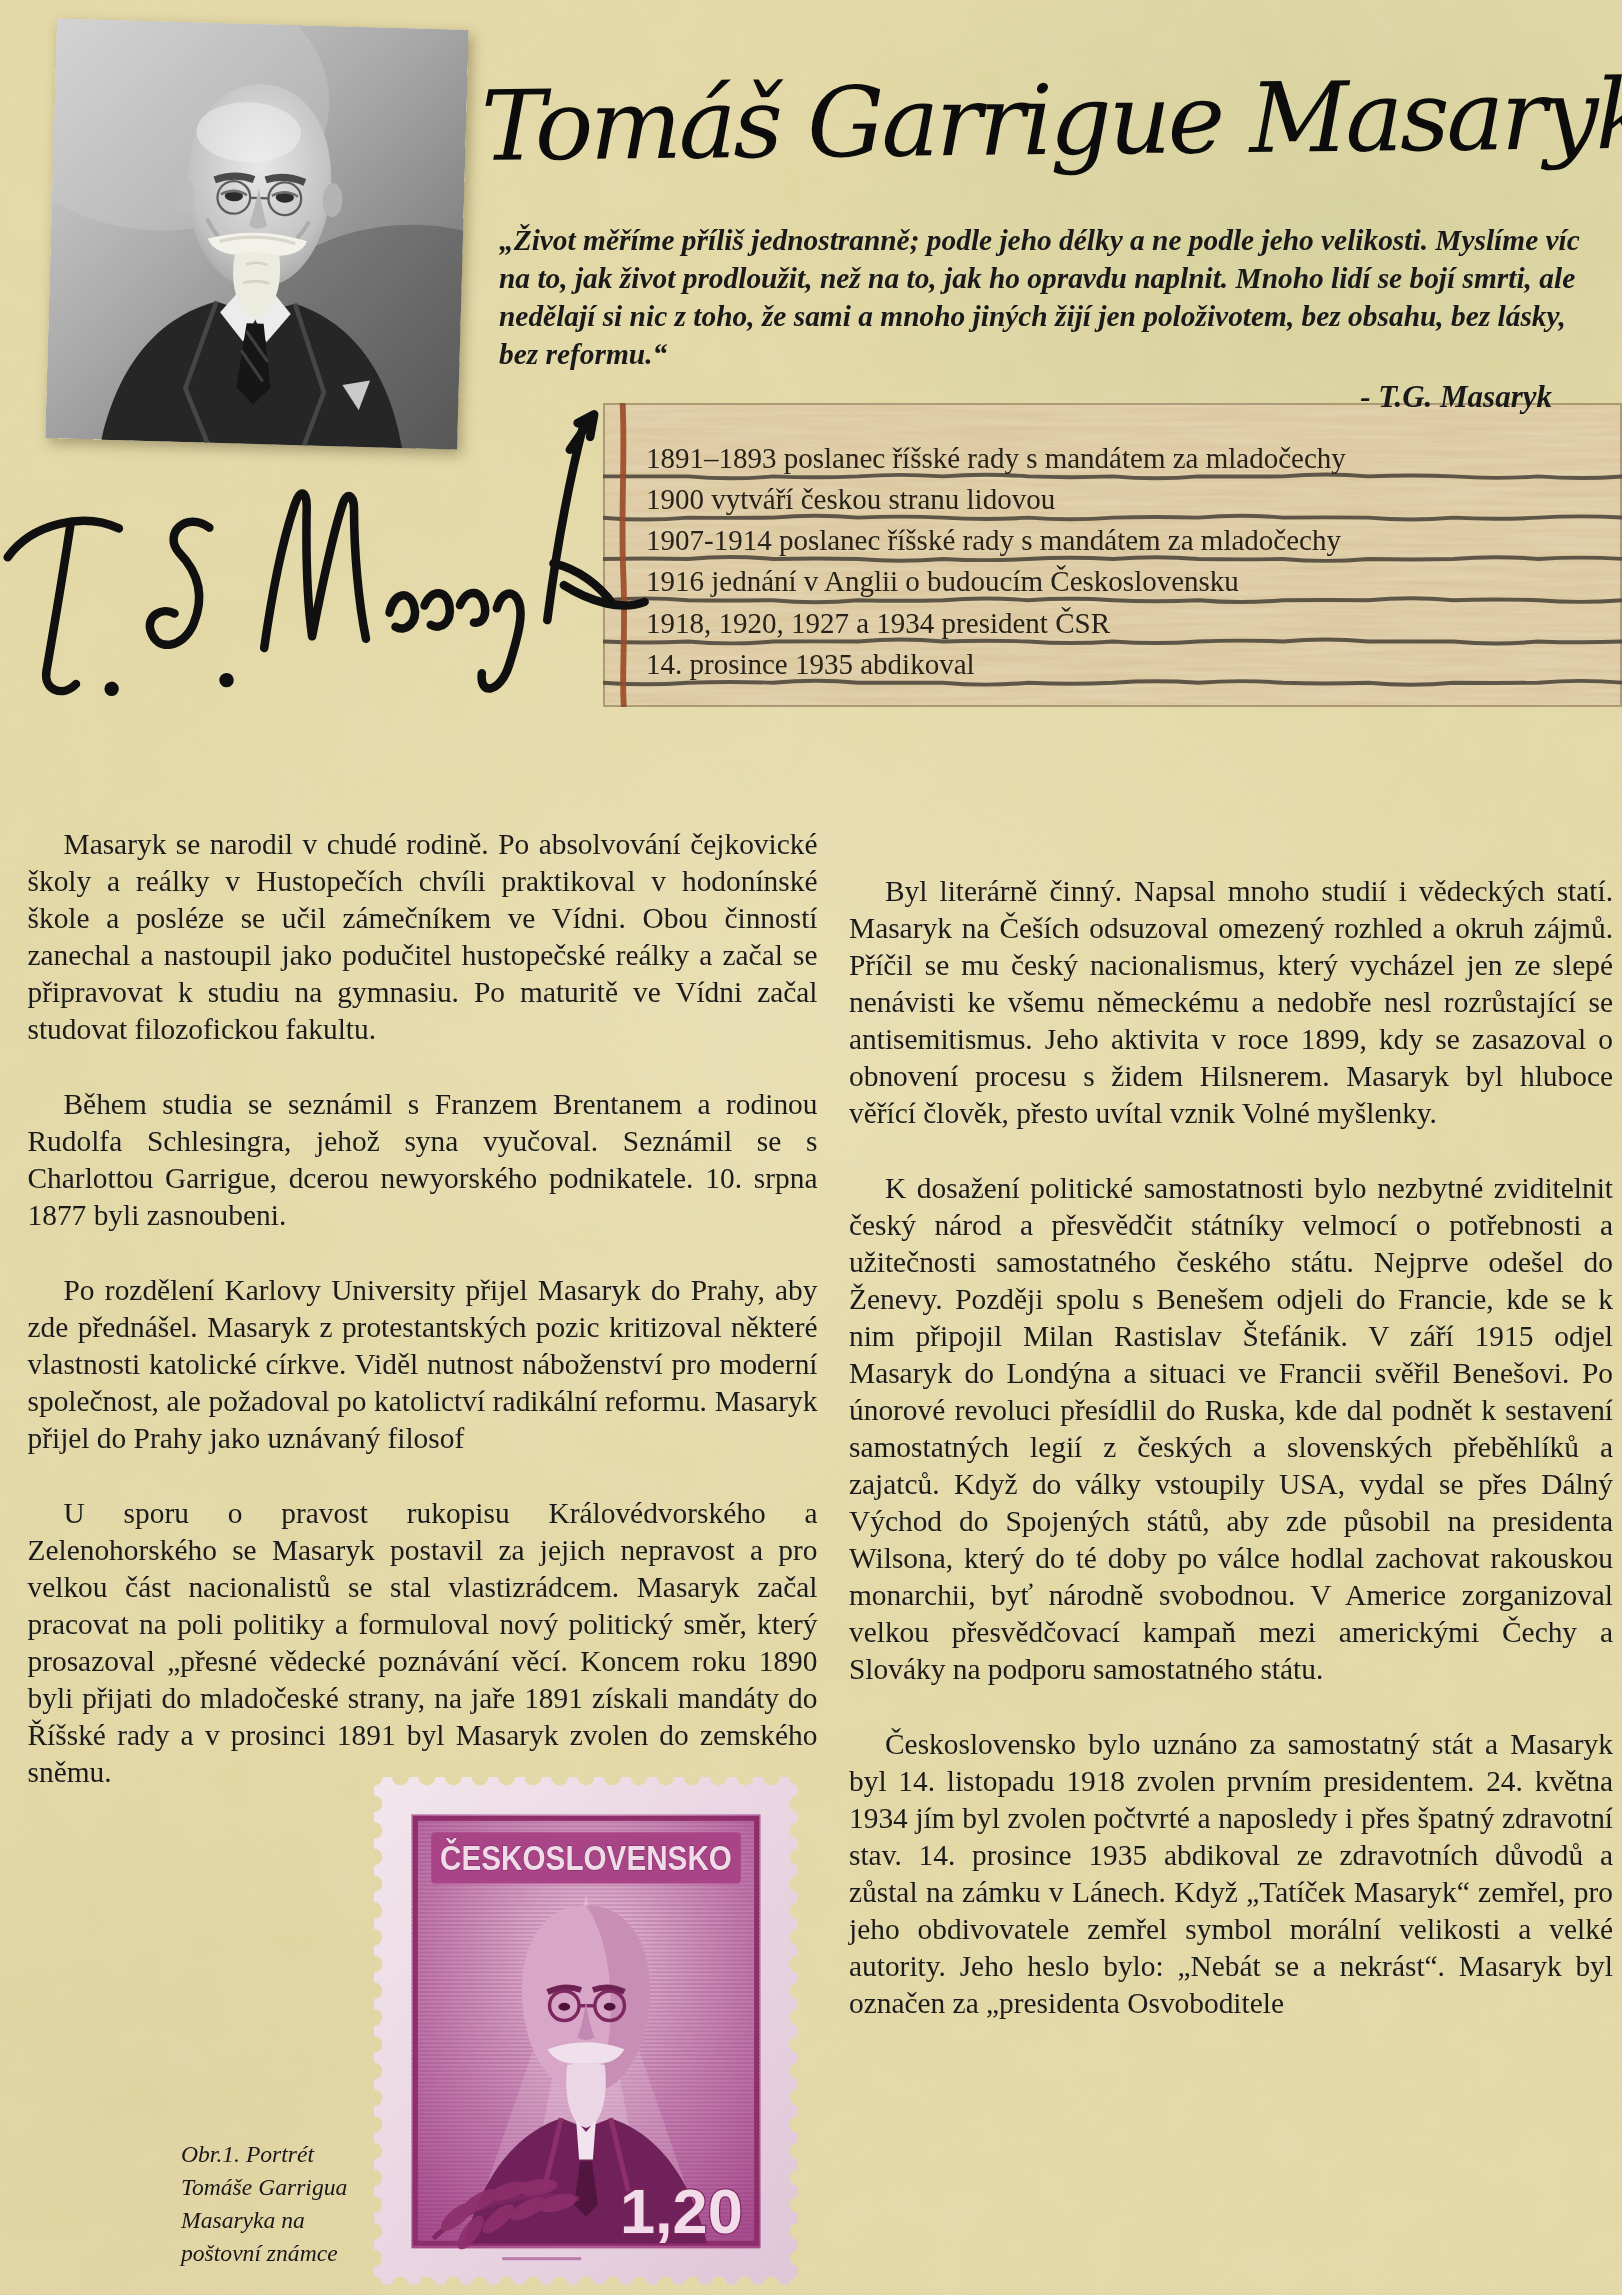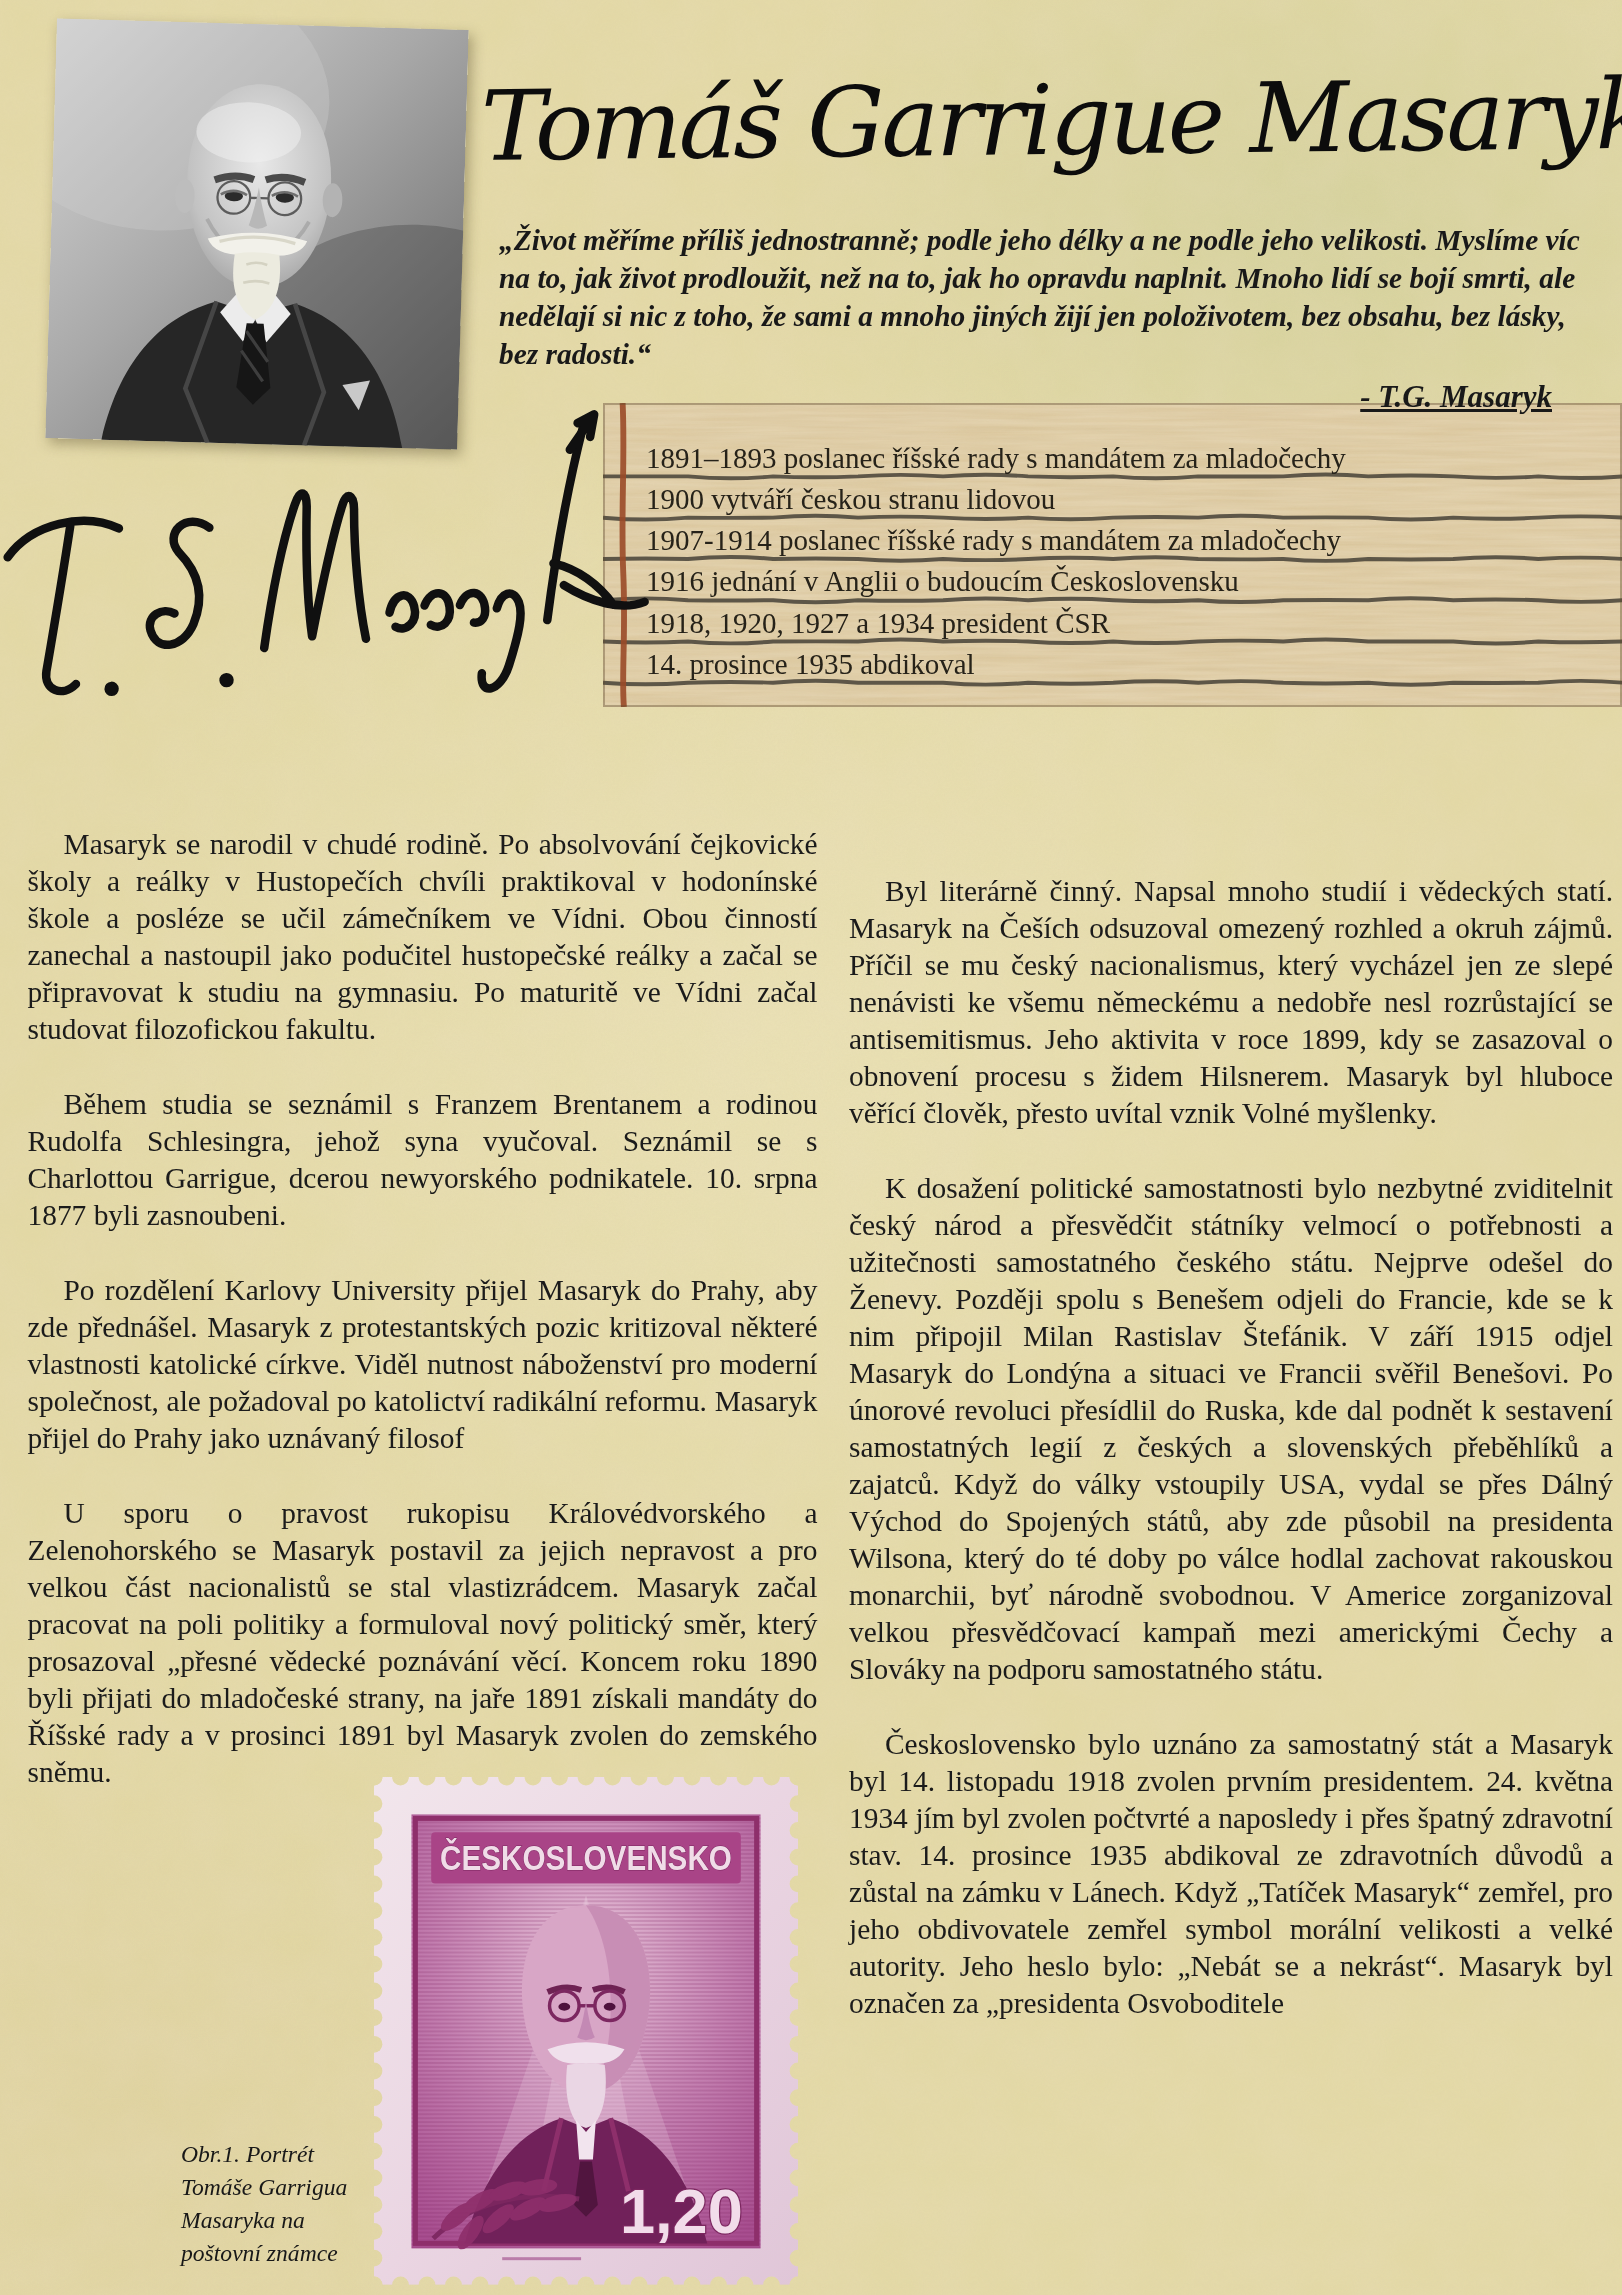--- a/index.html
+++ b/index.html
@@ -30,21 +30,21 @@
     text-align:center; line-height:186px; white-space:nowrap;
     transform:rotate(-0.6deg);
   }
 
   .quote{
     position:absolute; left:499px; top:221px; width:1099px; z-index:2;
     font-style:italic; font-weight:bold; font-size:29.4px; line-height:38px; color:#191919;
   }
   .attribution{
     text-align:right; padding-right:46px; margin-top:5.2px; font-size:31px;
-    font-style:italic; font-weight:bold; color:#191919;text-decoration:underline;
+    font-style:italic; font-weight:bold; color:#191919;
   }
 
   .ruled-paper{ position:absolute; left:603px; top:403px; width:1019px; height:304px; z-index:1; }
   .ruled-paper svg.paper-svg{ position:absolute; inset:0; width:100%; height:100%; }
   .timeline-row{
     position:absolute; left:43px; width:962px; height:41px; z-index:2;
     font-size:29px; line-height:37px; color:#262219; white-space:nowrap;
   }
   .timeline-row:nth-of-type(1){ top:37px; }
   .timeline-row:nth-of-type(2){ top:78px; }
@@ -137,21 +137,21 @@
       <path d="M240 330 Q 316 308, 392 330 Q 380 360, 316 352 Q 252 360, 240 330 Z" fill="#f2f1ea"></path>
       <path d="M258 334 Q 316 318, 374 334" stroke="#d9d7c9" stroke-width="5" fill="none"></path>
       <path d="M282 352 Q 316 346, 350 352 C 356 396, 348 436, 316 452 C 284 436, 276 396, 282 352 Z" fill="#ecebdf"></path>
       <path d="M300 368 Q 316 362, 332 368 M296 396 Q 316 390, 336 396" stroke="#d4d2c2" stroke-width="4" fill="none"></path>
     </svg>
   </div>
 
   <div class="title">Tomáš Garrigue Masaryk</div>
 
   <div class="quote">
-    <span>„Život měříme příliš jednostranně; podle jeho délky a ne podle jeho velikosti. Myslíme víc na to, jak život prodloužit, než na to, jak ho opravdu naplnit. Mnoho lidí se bojí smrti, ale nedělají si nic z toho, že sami a mnoho jiných žijí jen položivotem, bez obsahu, bez lásky, bez radosti.“</span>
+    <span>„Život měříme příliš jednostranně; podle jeho délky a ne podle jeho velikosti. Myslíme víc na to, jak život prodloužit, než na to, jak ho opravdu naplnit. Mnoho lidí se bojí smrti, ale nedělají si nic z toho, že sami a mnoho jiných žijí jen položivotem, bez obsahu, bez lásky, bez reformu.“</span>
     <div class="attribution">- T.G. Masaryk</div>
   </div>
 
   <div class="ruled-paper">
     <svg class="paper-svg" viewBox="0 0 1558 464" preserveAspectRatio="none" aria-hidden="true">
       <defs>
         <filter id="paperstreak" x="0" y="0" width="100%" height="100%">
           <feTurbulence type="fractalNoise" baseFrequency="0.007 0.11" numOctaves="3" seed="8" stitchTiles="stitch"></feTurbulence>
           <feColorMatrix type="matrix" values="0 0 0 0 0.55  0 0 0 0 0.45  0 0 0 0 0.28  0 0 0 0.45 0"></feColorMatrix>
         </filter>

